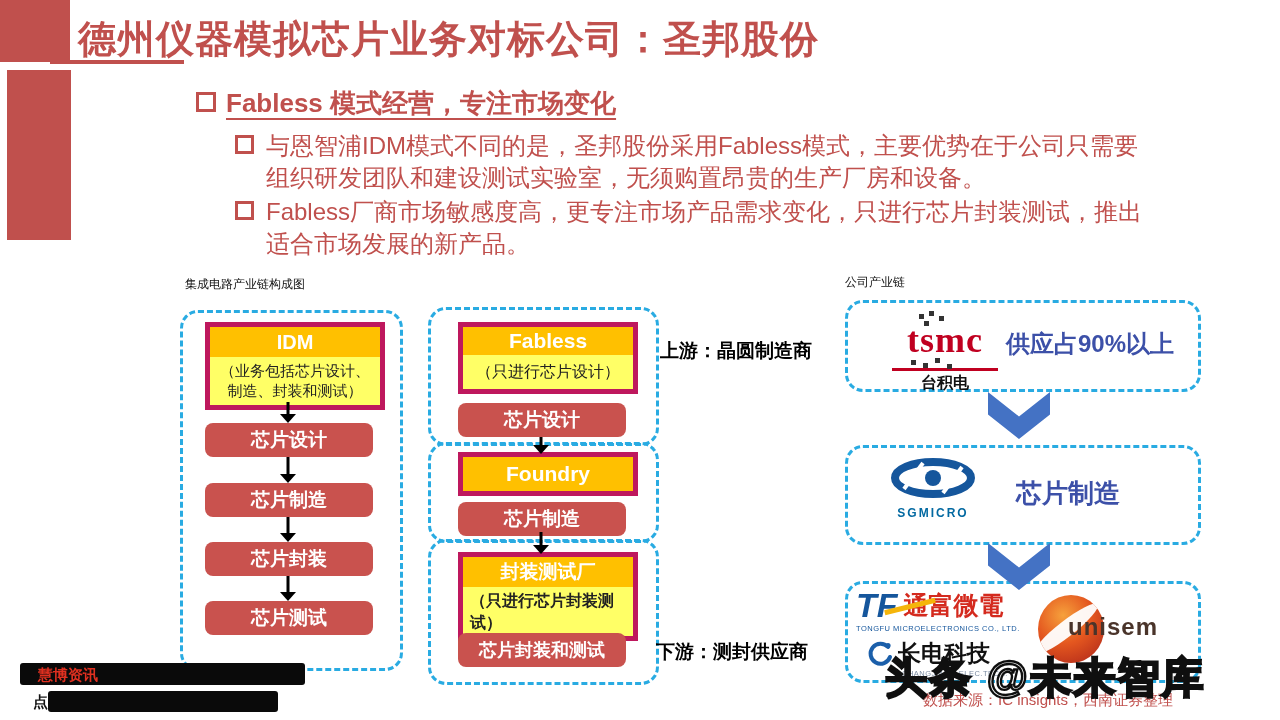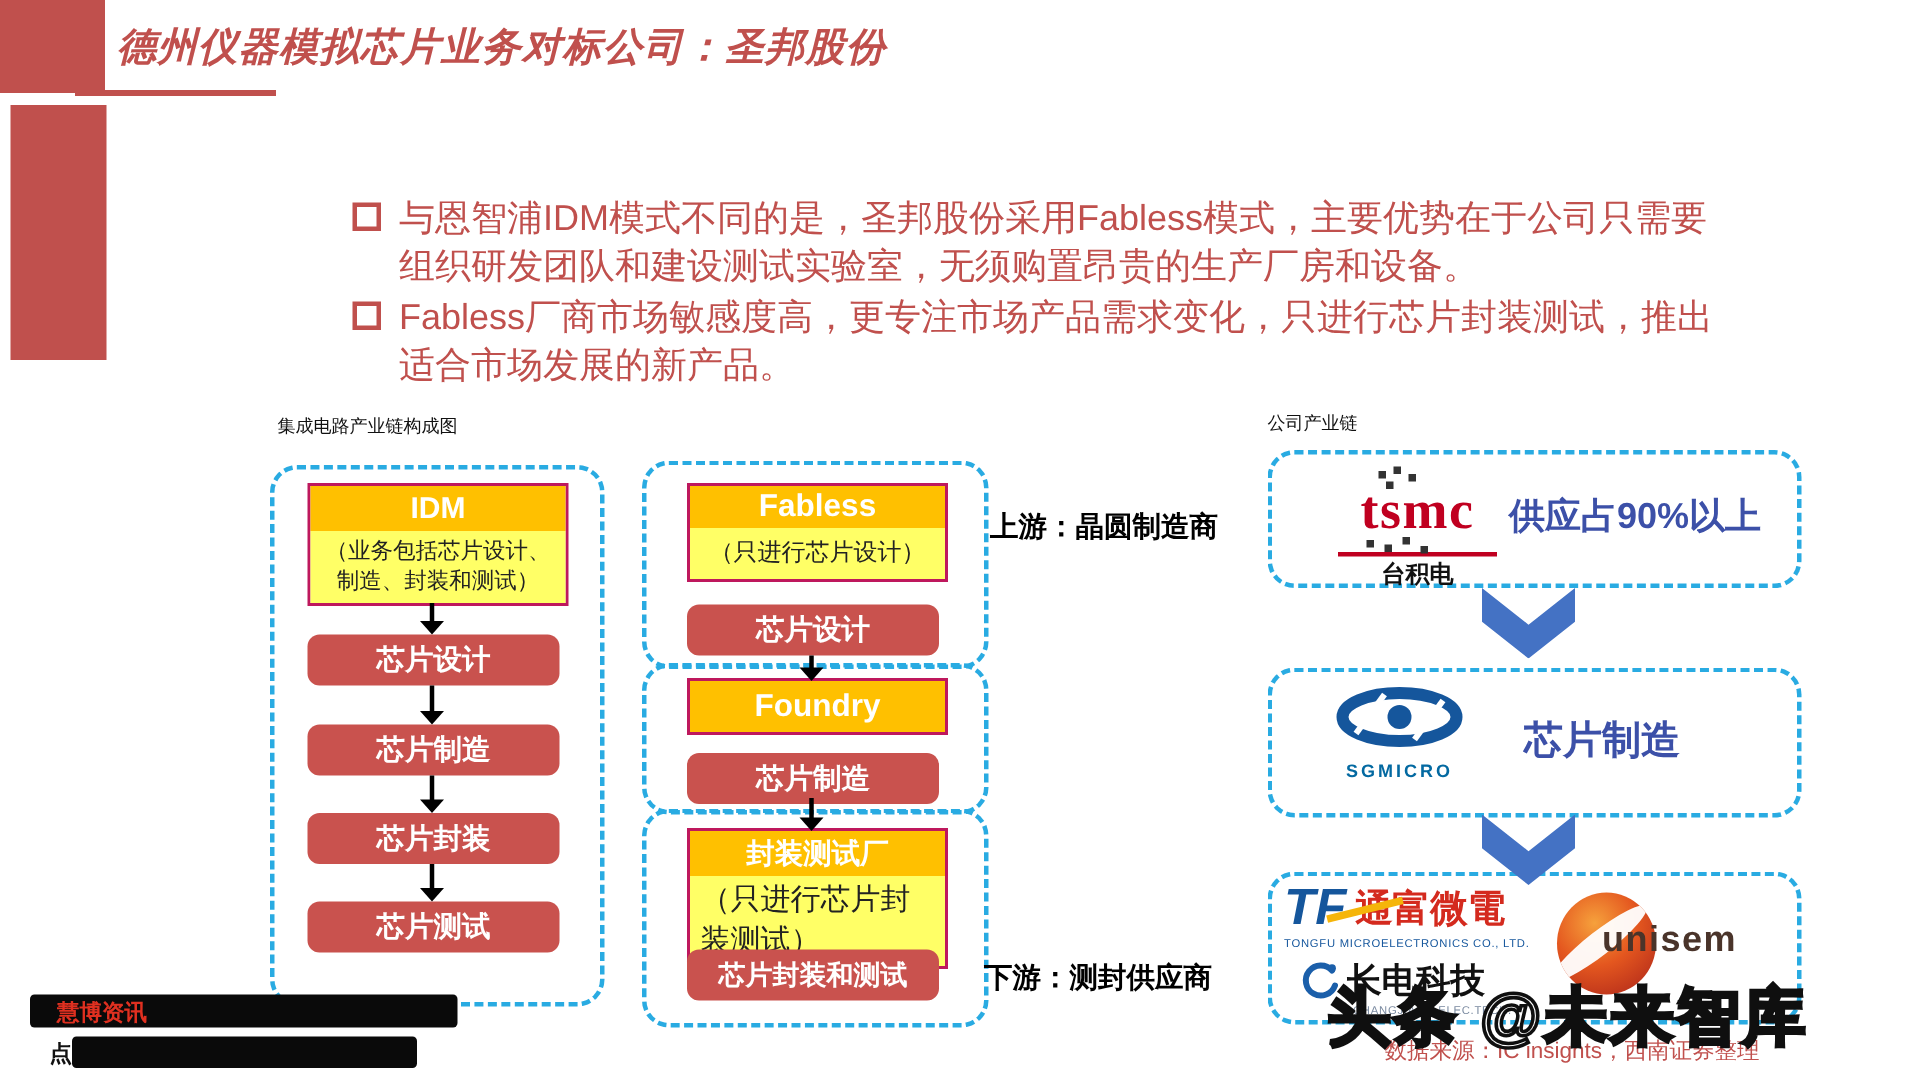--- a/index.html
+++ b/index.html
@@ -2,42 +2,42 @@
 <html><head>
 <meta charset="utf-8">
 <style>
   html,body{margin:0;padding:0;background:#888;}
   #slide{position:relative;width:1280px;height:720px;background:#ffffff;overflow:hidden;
          font-family:"Liberation Sans", sans-serif;}
   .abs{position:absolute;}
 
   
   .accent-block{background:#C0504D;}
-  .page-title{left:78px;top:14px;font-size:26px;font-weight:800;color:#C0504D;letter-spacing:1px;white-space:nowrap;font-style:italic;}
+  .page-title{left:78px;top:14px;font-size:38px;font-weight:800;color:#C0504D;letter-spacing:1px;white-space:nowrap;}
   .title-underline{left:50px;top:60px;width:134px;height:4px;background:#C0504D;}
 
   
   .sq{border:3px solid #C0504D;background:#fff;display:inline-block;}
   .heading{left:196px;top:86px;display:flex;align-items:flex-start;gap:10px;color:#C0504D;}
   .heading-text{font-size:26px;font-weight:800;text-decoration:underline;text-underline-offset:6px;text-decoration-thickness:2px;white-space:nowrap;}
   .bullet{display:flex;gap:12px;color:#C0504D;width:915px;}
   .bullet .sq{border-width:3px;margin-top:5px;flex:0 0 13px;height:13px;}
   .bullet-text{font-size:24px;line-height:32px;font-weight:500;}
 
   
   .diagram-title{font-family:Liberation Sans, sans-serif;font-size:12px;color:#111;white-space:nowrap;}
 
   
   .dash{border:3px dashed #29ABE2;border-radius:18px;}
   .dash.filled{background:#fff;}
 
   
   .redbox{background:#C9524E;border-radius:8px;color:#fff;font-weight:700;font-size:19px;
           display:flex;align-items:center;justify-content:center;z-index:5;}
-  .combo{z-index:5;border:2px solid #be185d;}
+  .combo{z-index:5;border:5px solid #be185d;}
   .combo-header{background:#FFC000;color:#fff;font-weight:700;display:flex;align-items:center;justify-content:center;}
   .combo-note{background:#FFFF66;color:#222;display:flex;align-items:center;justify-content:center;
               text-align:center;line-height:1.35;padding:3px 7px;box-sizing:border-box;}
   .combo-note.left{justify-content:flex-start;text-align:left;}
 
   
   .varrow{width:16px;z-index:6;}
   .varrow::before{content:"";position:absolute;left:50%;transform:translateX(-50%);top:0;bottom:7px;width:3px;background:#000;}
   .varrow::after{content:"";position:absolute;bottom:0;left:50%;transform:translateX(-50%);width:0;height:0;
                  border-left:8px solid transparent;border-right:8px solid transparent;border-top:9px solid #000;}
@@ -88,20 +88,24 @@
 </head>
 <body>
 
 <div id="slide">
 
   <div class="abs accent-block" style="left:0;top:0;width:70px;height:62px;"></div>
   <div class="abs accent-block" style="left:7px;top:70px;width:64px;height:170px;"></div>
   <div class="abs page-title">德州仪器模拟芯片业务对标公司：圣邦股份</div>
   <div class="abs title-underline"></div>
 
+  <div class="abs heading">
+    <span class="sq" style="width:14px;height:14px;margin-top:6px;"></span>
+    <span class="heading-text">Fabless 模式经营，专注市场变化</span>
+  </div>
 
   <div class="abs bullet" style="left:235px;top:130px;">
     <span class="sq"></span>
     <span class="bullet-text">与恩智浦IDM模式不同的是，圣邦股份采用Fabless模式，主要优势在于公司只需要组织研发团队和建设测试实验室，无须购置昂贵的生产厂房和设备。</span>
   </div>
   <div class="abs bullet" style="left:235px;top:196px;">
     <span class="sq"></span>
     <span class="bullet-text">Fabless厂商市场敏感度高，更专注市场产品需求变化，只进行芯片封装测试，推出适合市场发展的新产品。</span>
   </div>
 
@@ -134,21 +138,21 @@
 
   <div class="abs dash" style="left:428px;top:442px;width:225px;height:95px;"></div>
   <div class="abs combo-header combo" style="left:458px;top:452px;width:170px;height:34px;font-size:21px;">Foundry</div>
   <div class="abs redbox" style="left:458px;top:502px;width:168px;height:34px;">芯片制造</div>
 
   <div class="abs varrow" style="left:533px;top:532px;height:22px;"></div>
 
   <div class="abs dash" style="left:428px;top:539px;width:225px;height:140px;"></div>
   <div class="abs combo" style="left:458px;top:552px;width:170px;">
     <div class="combo-header" style="height:30px;font-size:19px;">封装测试厂</div>
-    <div class="combo-note left" style="min-height:46px;font-size:20px;">（只进行芯片封装测试）</div>
+    <div class="combo-note left" style="min-height:46px;font-size:16px;font-weight:bold;">（只进行芯片封装测试）</div>
   </div>
   <div class="abs redbox" style="left:458px;top:633px;width:168px;height:34px;font-size:18px;">芯片封装和测试</div>
 
   <div class="abs flow-label" style="left:660px;top:338px;">上游：晶圆制造商</div>
   <div class="abs flow-label" style="left:656px;top:639px;">下游：测封供应商</div>
 
   <div class="abs diagram-title" style="left:845px;top:274px;">公司产业链</div>
 
   <div class="abs dash filled" style="left:845px;top:300px;width:350px;height:86px;"></div>
   <div class="abs" style="left:885px;top:308px;width:120px;text-align:center;">

